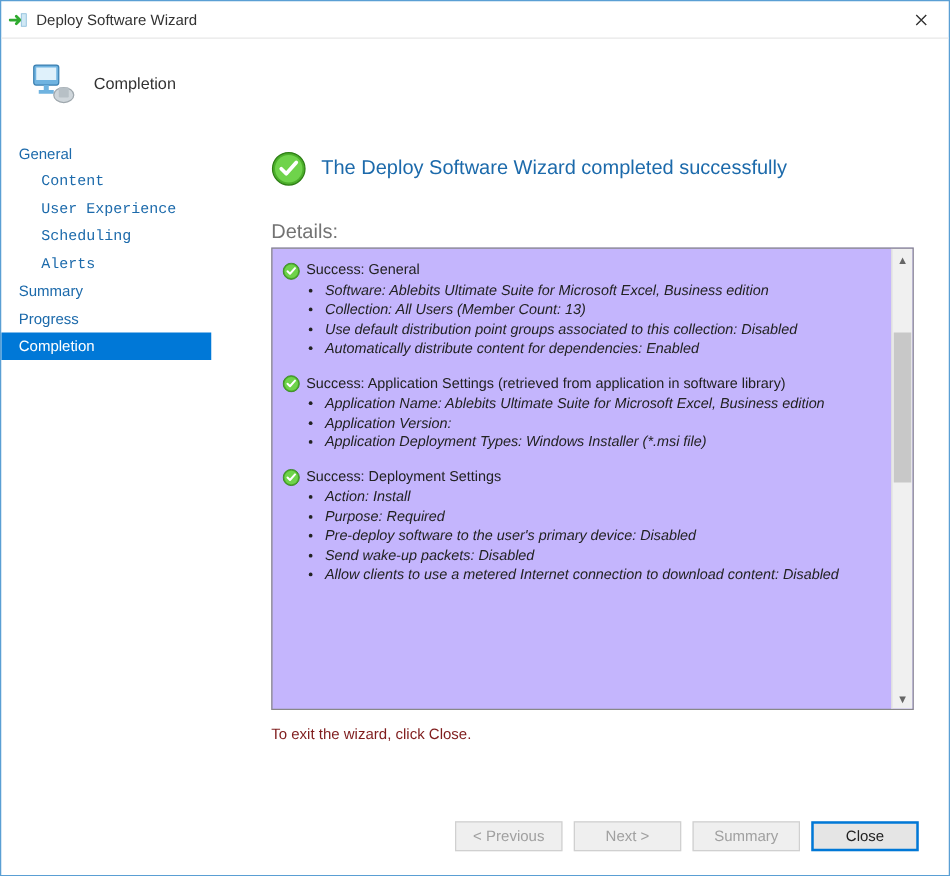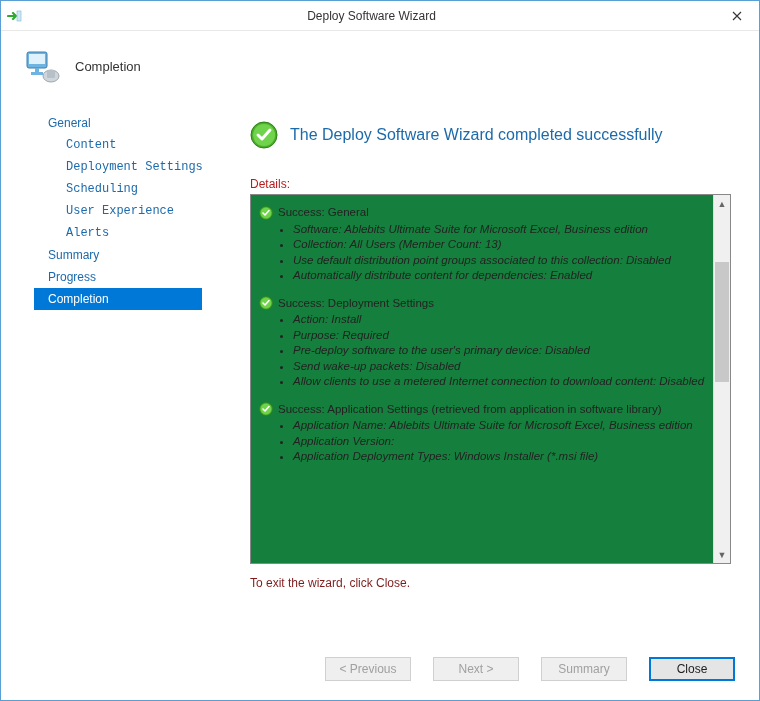--- a/index.html
+++ b/index.html
@@ -12,21 +12,20 @@
       overflow: hidden;
       border: 1px solid #5a9fd4;
     }
     
     .titlebar {
       height: 30px;
       display: flex;
       align-items: center;
       padding: 0 0 0 6px;
       border-bottom: 1px solid #e8e8e8;
-      text-align: center;
     }
     .titlebar .app-icon {
       width: 16px; height: 16px;
       margin-right: 6px;
       flex-shrink: 0;
     }
     .titlebar .title {
       flex: 1;
       font-size: 12px;
       color: #333;
@@ -44,21 +43,20 @@
       align-items: center;
       padding: 0 20px;
       gap: 14px;
     }
     .header .big-icon { width: 40px; height: 40px; }
     .header .heading { font-size: 13px; color: #333; }
 
     .content-area {
       display: flex;
       height: 536px;
-      margin-left: 33px;
     }
 
     
     .sidebar {
       width: 168px;
       padding-top: 11px;
       font-size: 12px;
       color: #1c6aab;
     }
     .sidebar .nav-item {
@@ -83,30 +81,30 @@
       align-items: center;
       gap: 12px;
       margin-bottom: 28px;
     }
     .success-head .check-big { width: 28px; height: 28px; }
     .success-head .msg {
       color: #1c6aab;
       font-size: 16px;
     }
     .details-label {
-      font-size: 12px;
-      color: #b91c1c;
+      font-size: 16px;
+      color: #737373;
       margin-bottom: 3px;
     }
     .details-box {
       border: 1px solid #888;
       height: 370px;
       position: relative;
       overflow: hidden;
-      background: #15803d;
+      background: #c4b5fd;
     }
     .details-inner {
       position: absolute;
       inset: 0 17px 0 0;
       overflow: hidden;
       padding: 10px 8px 6px 8px;
       font-size: 11.5px;
       color: #222;
       line-height: 1.35;
     }
@@ -155,21 +153,21 @@
       font-size: 12px;
       color: #7f1d1d;
     }
 
     
     .footer {
       height: 62px;
       display: flex;
       align-items: center;
       justify-content: flex-end;
-      gap: 22px;
+      gap: 9px;
       padding: 0 24px;
       border-top: 1px solid transparent;
     }
     .footer button {
       width: 86px;
       height: 24px;
       font-size: 12px;
       font-family: inherit;
       border: 1px solid #adadad;
       background: #e9e9e9;
@@ -215,23 +213,22 @@
     <rect x="26" y="24" width="8" height="8" rx="1" fill="#b7c0c6"></rect>
   </svg>
   <div class="heading">Completion</div>
 </div>
 
 <div class="content-area">
 
   <div class="sidebar" id="sidebar">
       <div class="nav-item">General</div>
       <div class="nav-item sub">Content</div>
-      <div class="nav-item sub">Deployment Settings</div>
+      <div class="nav-item sub">User Experience</div>
       <div class="nav-item sub">Scheduling</div>
-      <div class="nav-item sub">User Experience</div>
       <div class="nav-item sub">Alerts</div>
       <div class="nav-item">Summary</div>
       <div class="nav-item">Progress</div>
       <div class="nav-item active">Completion</div>
     </div>
 
   <div class="main">
     <div class="success-head">
       <svg class="check-big" viewBox="0 0 28 28">
         <circle cx="14" cy="14" r="13" fill="#4caf2b" stroke="#2e7f15" stroke-width="1"></circle>
@@ -261,43 +258,43 @@
               <li>Automatically distribute content for dependencies: Enabled</li>
             </ul>
           </div>
           <div class="section">
             <div class="section-title">
               <svg class="check-sm" viewBox="0 0 14 14">
                 <circle cx="7" cy="7" r="6.5" fill="#4caf2b" stroke="#2e7f15" stroke-width="0.6"></circle>
                 <circle cx="7" cy="7" r="5.4" fill="#6fd34b"></circle>
                 <path d="M4 7 L6 9 L10 4.5" stroke="#fff" stroke-width="1.6" fill="none" stroke-linecap="round" stroke-linejoin="round"></path>
               </svg>
-              <span>Success: Deployment Settings</span>
+              <span>Success: Application Settings (retrieved from application in software library)</span>
             </div>
             <ul>
-              <li>Action: Install</li>
-              <li>Purpose: Required</li>
-              <li>Pre-deploy software to the user's primary device: Disabled</li>
-              <li>Send wake-up packets: Disabled</li>
-              <li>Allow clients to use a metered Internet connection to download content: Disabled</li>
+              <li>Application Name: Ablebits Ultimate Suite for Microsoft Excel, Business edition</li>
+              <li>Application Version:</li>
+              <li>Application Deployment Types: Windows Installer (*.msi file)</li>
             </ul>
           </div>
           <div class="section">
             <div class="section-title">
               <svg class="check-sm" viewBox="0 0 14 14">
                 <circle cx="7" cy="7" r="6.5" fill="#4caf2b" stroke="#2e7f15" stroke-width="0.6"></circle>
                 <circle cx="7" cy="7" r="5.4" fill="#6fd34b"></circle>
                 <path d="M4 7 L6 9 L10 4.5" stroke="#fff" stroke-width="1.6" fill="none" stroke-linecap="round" stroke-linejoin="round"></path>
               </svg>
-              <span>Success: Application Settings (retrieved from application in software library)</span>
+              <span>Success: Deployment Settings</span>
             </div>
             <ul>
-              <li>Application Name: Ablebits Ultimate Suite for Microsoft Excel, Business edition</li>
-              <li>Application Version:</li>
-              <li>Application Deployment Types: Windows Installer (*.msi file)</li>
+              <li>Action: Install</li>
+              <li>Purpose: Required</li>
+              <li>Pre-deploy software to the user's primary device: Disabled</li>
+              <li>Send wake-up packets: Disabled</li>
+              <li>Allow clients to use a metered Internet connection to download content: Disabled</li>
             </ul>
           </div>
           <div class="section">
           </div>
         </div>
       <div class="scrollbar">
         <div class="sb-btn">▲</div>
         <div class="sb-track">
           <div class="sb-thumb"></div>
         </div>

